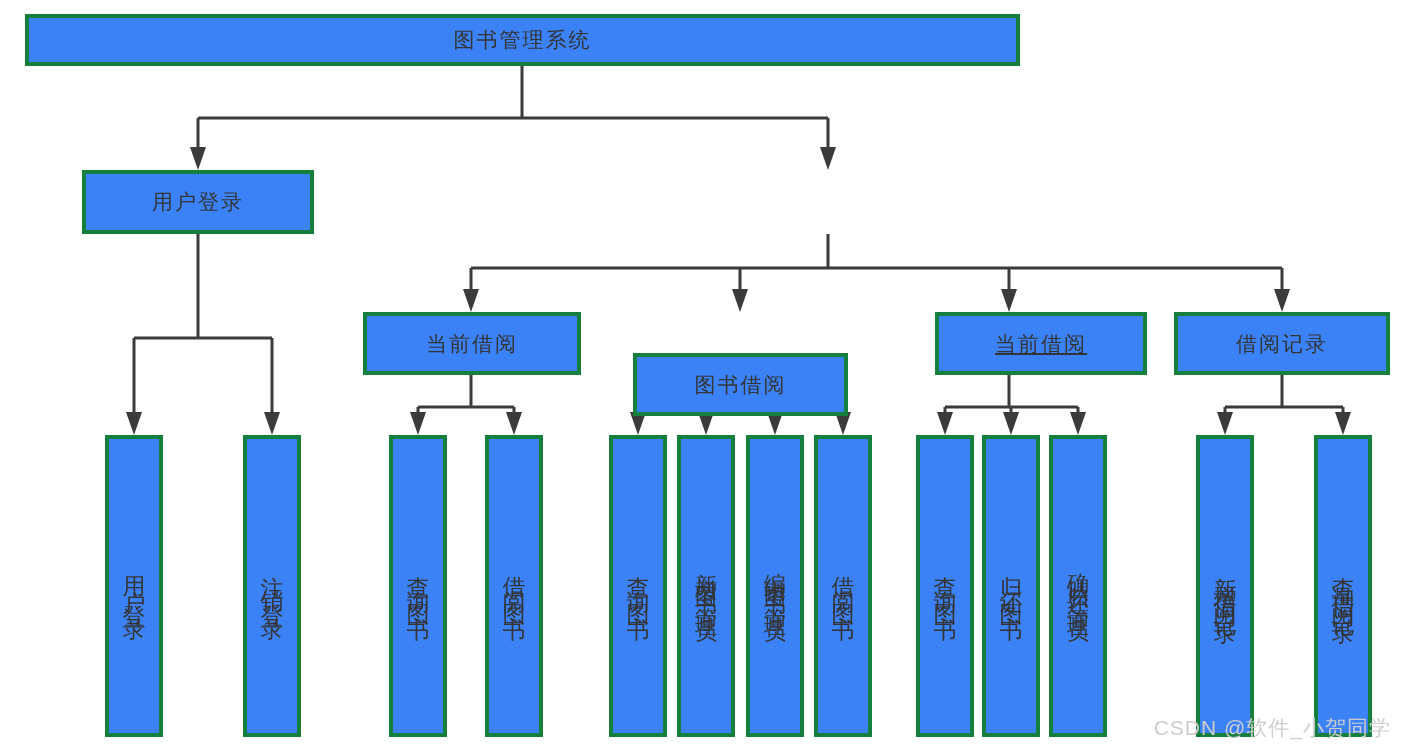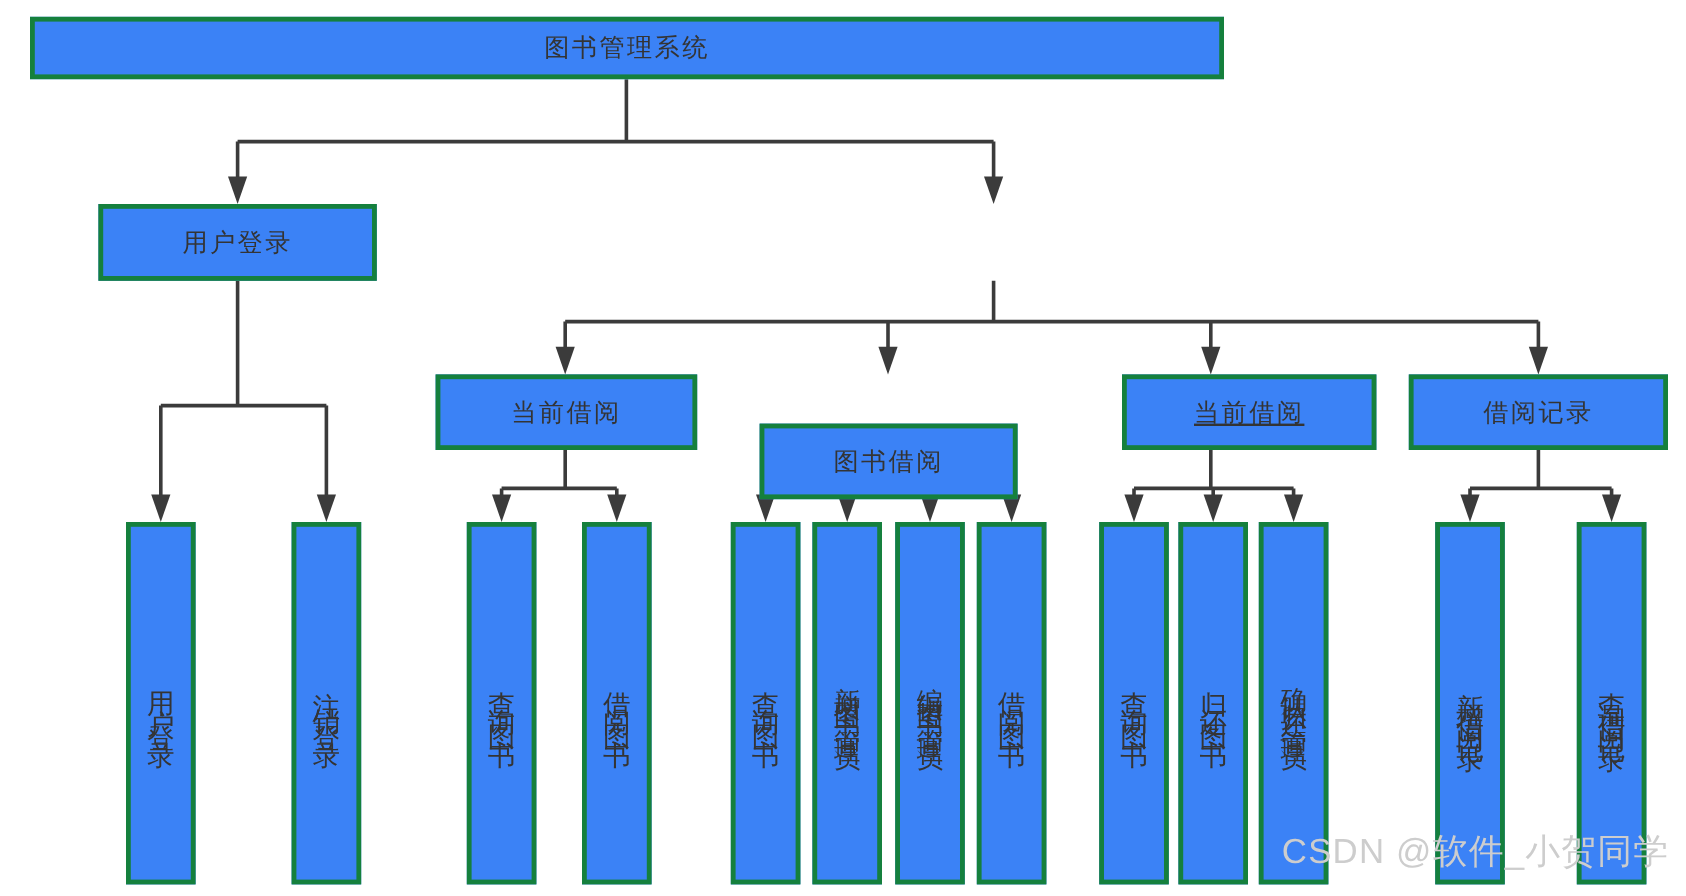--- a/index.html
+++ b/index.html
@@ -36,22 +36,22 @@
     text-orientation: mixed;
     font-size: 23px;
     letter-spacing: 14px;
     line-height: 1;
   }
   .v.sp6 .label { letter-spacing: 9px; }
   .v.sp9 .label { letter-spacing: 7px; font-size: 22px; }
   #watermark {
     position: absolute;
     right: 14px;
-    bottom: 17px;
-    font-size: 29px;
+    bottom: 5px;
+    font-size: 21px;
     letter-spacing: 1px;
     color: #cdcdcd;
     z-index: 5;
     white-space: nowrap;
   }
 </style>
 </head>
 <body>
 
 <div id="canvas">

